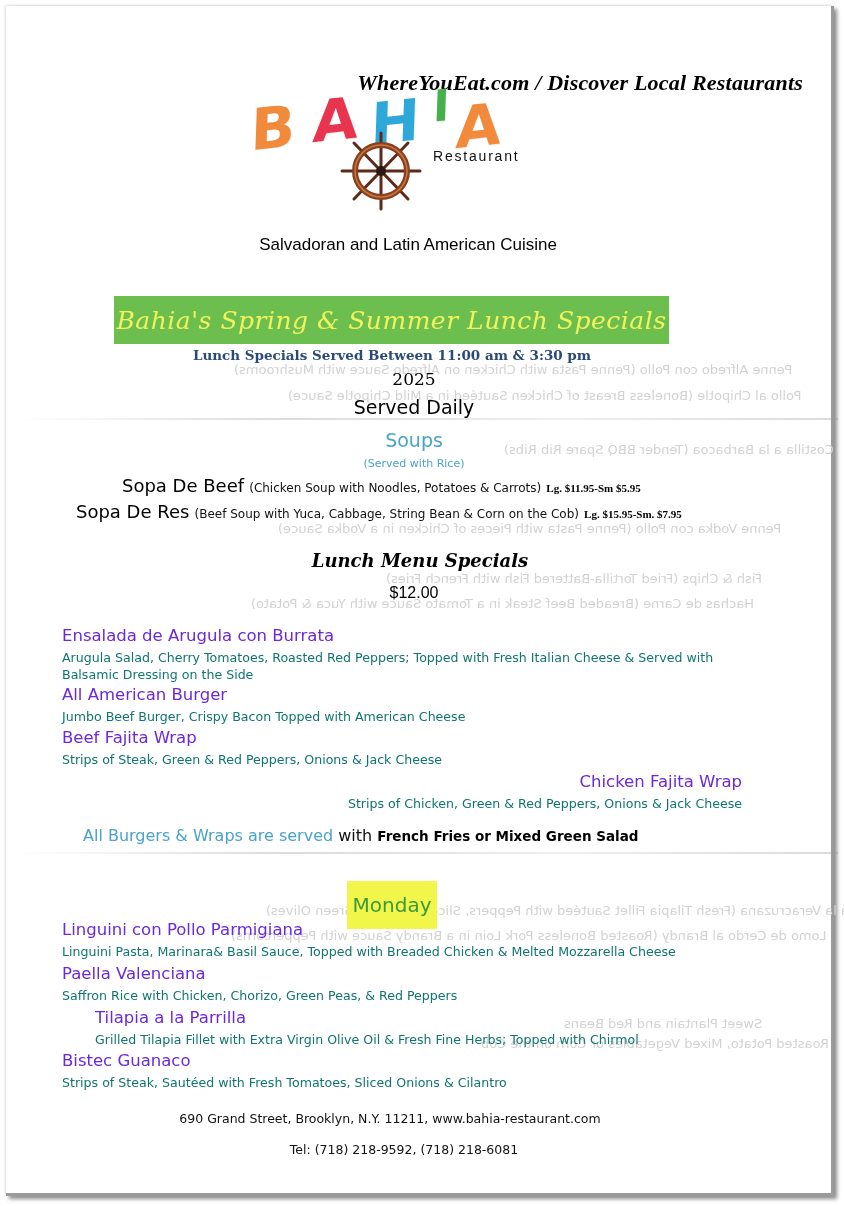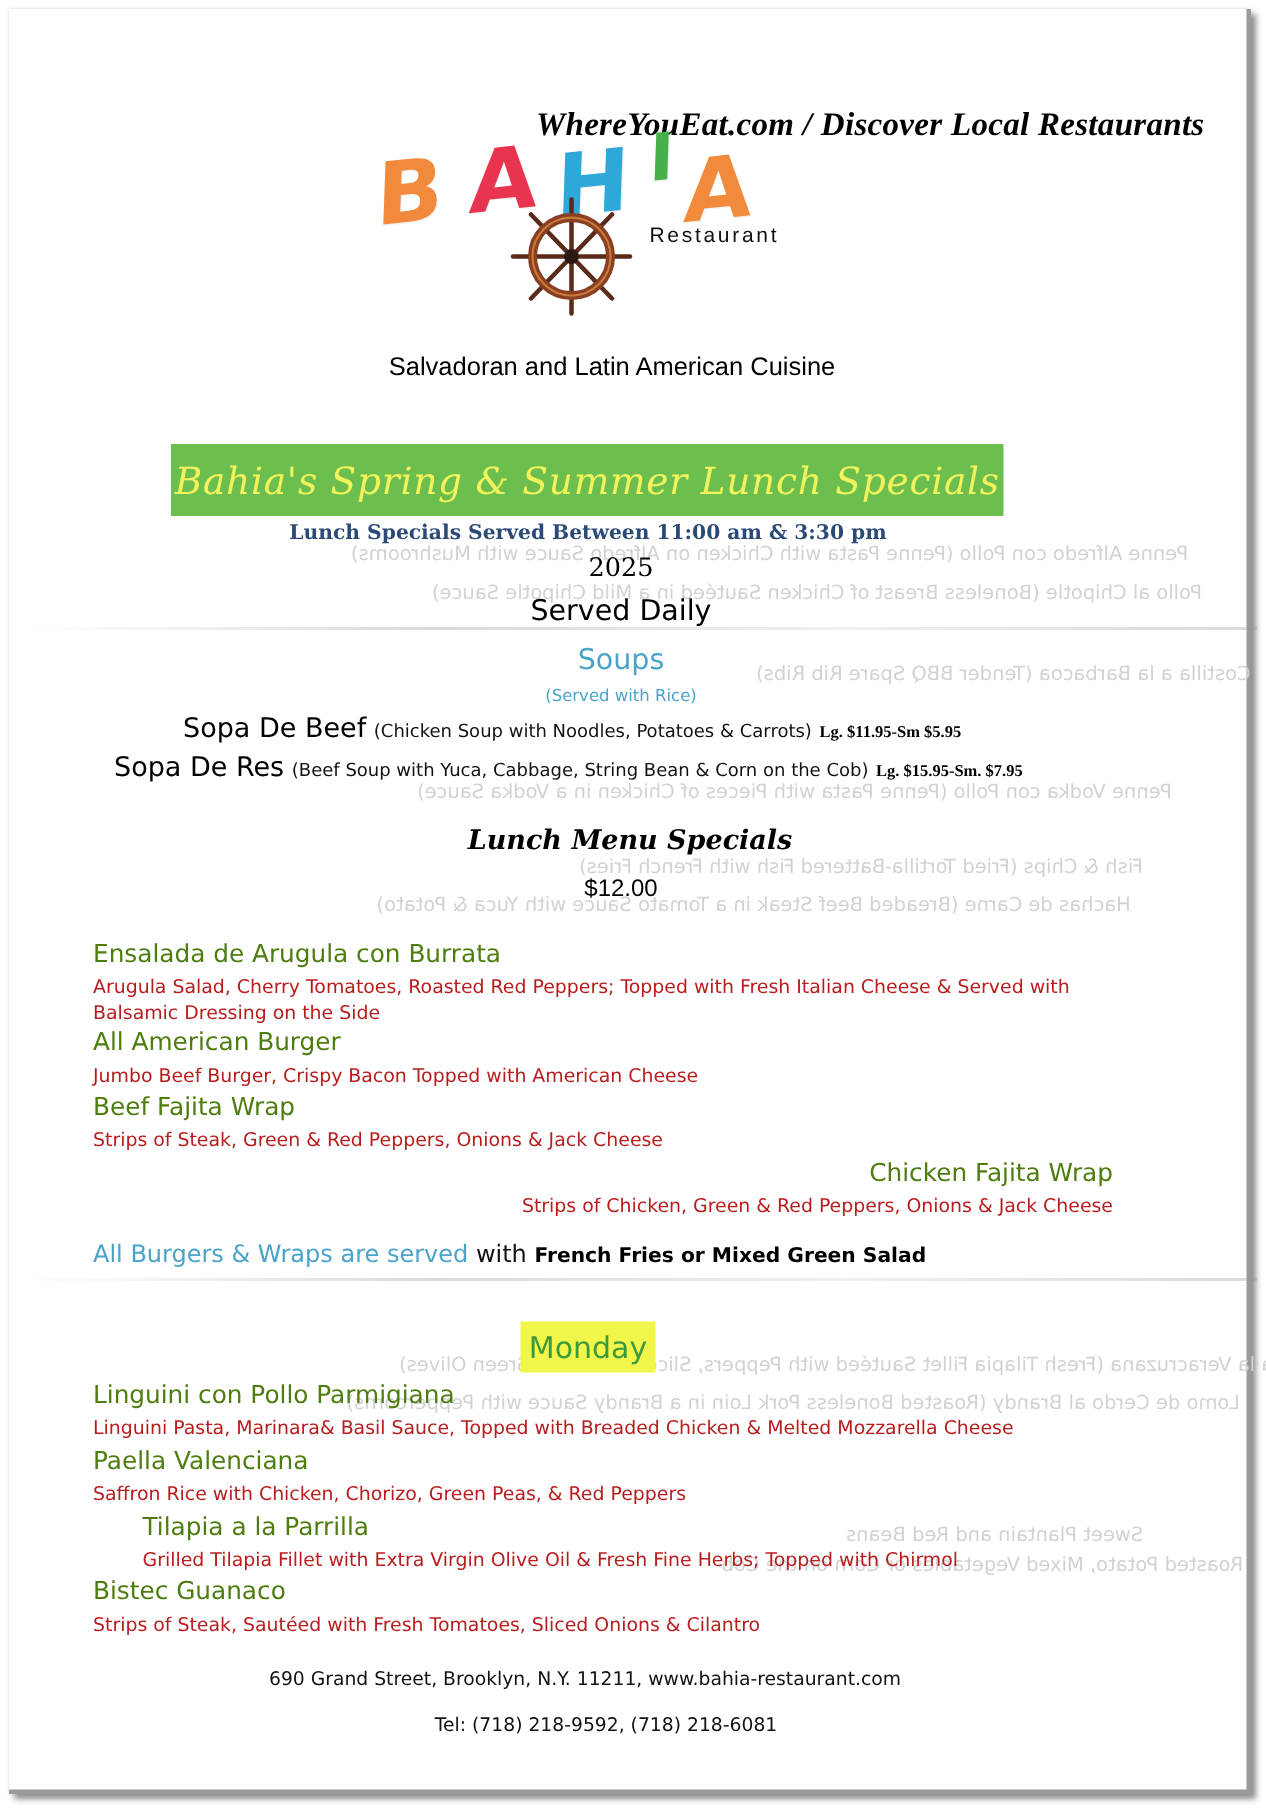--- a/index.html
+++ b/index.html
@@ -69,33 +69,33 @@
   .soup-desc { font-size: 12px; color: #111; }
   .soup-price { font-size: 11px; font-weight: bold; color: #000; font-family: Liberation Serif, serif; }
 
   .lunch-title {
     top: 544px; left: -8px; font-family: "DejaVu Serif", serif; font-style: italic; font-weight: bold;
     font-size: 18px; color: #000;
   }
   .lunch-price { top: 578px; left: -14px; font-size: 16px; color: #000; }
 
   .item { position: absolute; left: 56px; width: 680px; }
-  .item-name { font-family: "DejaVu Sans", sans-serif; font-size: 16.5px; color: #4d7c0f; line-height: 20px; }
-  .item-desc { font-family: "DejaVu Sans", sans-serif; font-size: 12.6px; color: #b91c1c; line-height: 17px; margin-top: 3px; }
+  .item-name { font-family: "DejaVu Sans", sans-serif; font-size: 16.5px; color: #6d28d9; line-height: 20px; }
+  .item-desc { font-family: "DejaVu Sans", sans-serif; font-size: 12.6px; color: #0f766e; line-height: 17px; margin-top: 3px; }
 
   .note {
     position: absolute; left: 56px; top: 820px; white-space: nowrap;
     font-family: "DejaVu Sans", sans-serif; font-size: 16px;
   }
-  .note-blue { color: #4aa3c9; }
+  .note-blue { color: #4aa3c9; margin-left: 21px; }
   .note-with { color: #111; }
   .note-bold { font-weight: bold; font-size: 13.5px; color: #000; }
 
   .day-badge {
-    position: absolute; left: 341px; top: 875px; width: 90px; height: 34px;
+    position: absolute; left: 341px; top: 875px; width: 90px; height: 48px;
     background: #f2f54a; color: #3b9a3b;
     font-family: "DejaVu Sans", sans-serif; font-size: 20px;
     display: flex; align-items: center; justify-content: center;
   }
 
   .footer-line { font-family: "DejaVu Sans", sans-serif; font-size: 12.5px; color: #111; }
   .addr { top: 1105px; left: -38px; }
   .tel { top: 1136px; left: -24px; }
 </style>
 </head>

